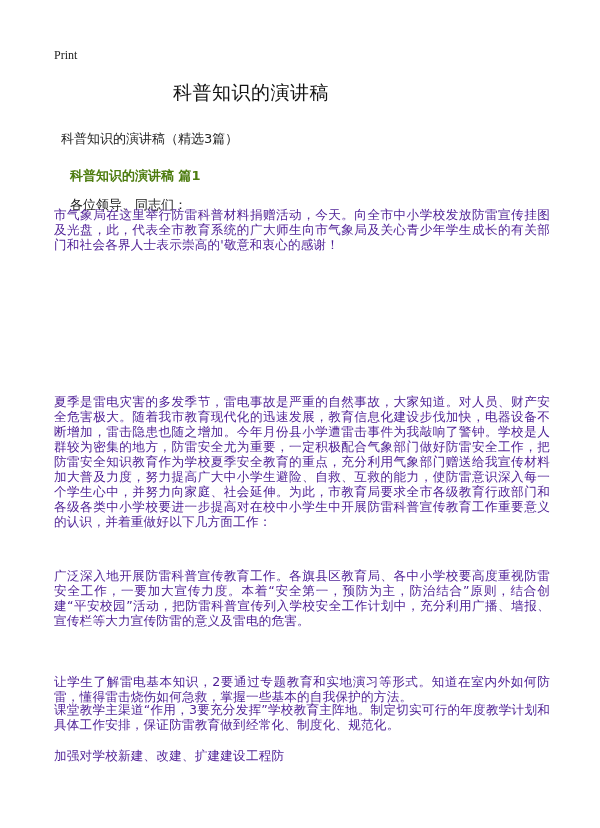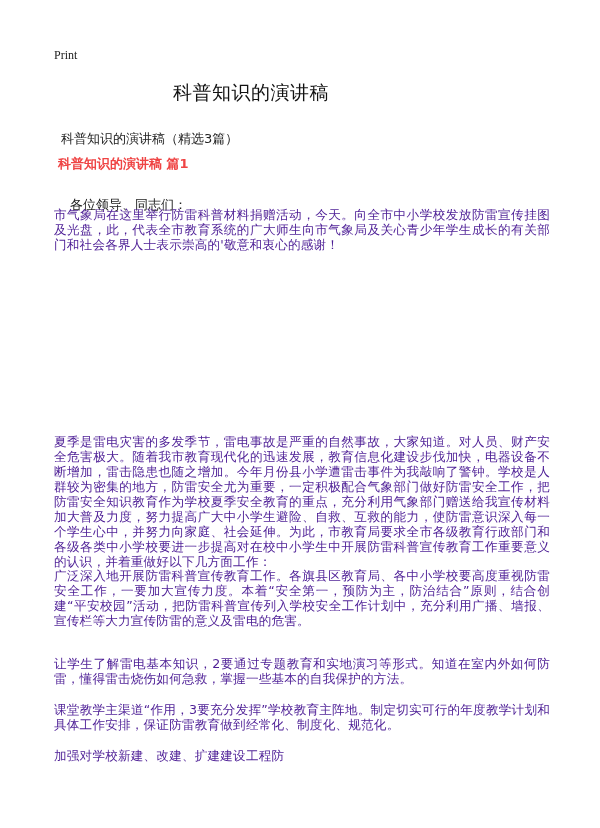--- a/index.html
+++ b/index.html
@@ -50,22 +50,22 @@
       font-size: 13px;
       margin: 7px;
       color: #222;
     }
     .section-heading {
       position: absolute;
       left: 54px;
       top: 151px;
       font-size: 13px;
       font-weight: bold;
-      margin: 4px;
-      color: #ef4444;
+      margin: 16px;
+      color: #4d7c0f;
     }
     .greeting {
       position: absolute;
       left: 54px;
       top: 180px;
       font-size: 13px;
       margin: 16px;
       color: #222;
     }
     .para {
@@ -74,23 +74,23 @@
       width: 496px;
       font-size: 12.6px;
       line-height: 15px;
       margin: 0;
       color: #4c1d95;
       letter-spacing: 0.2px;
       text-align: justify;
     }
     .p1 { top: 207px; }
     .p2 { top: 275px; }
-    .p3 { top: 394px; margin-top: 40px; }
+    .p3 { top: 394px; }
     .p4 { top: 568px; }
-    .p5 { top: 656px; }
+    .p5 { top: 674px; }
     .p6 { top: 702px; }
     .p7 { top: 748px; }
   </style>
 </head>
 <body>
 
 <div class="page">
   <a class="print-link">Print</a>
 
   <h1 class="doc-title">科普知识的演讲稿</h1>

